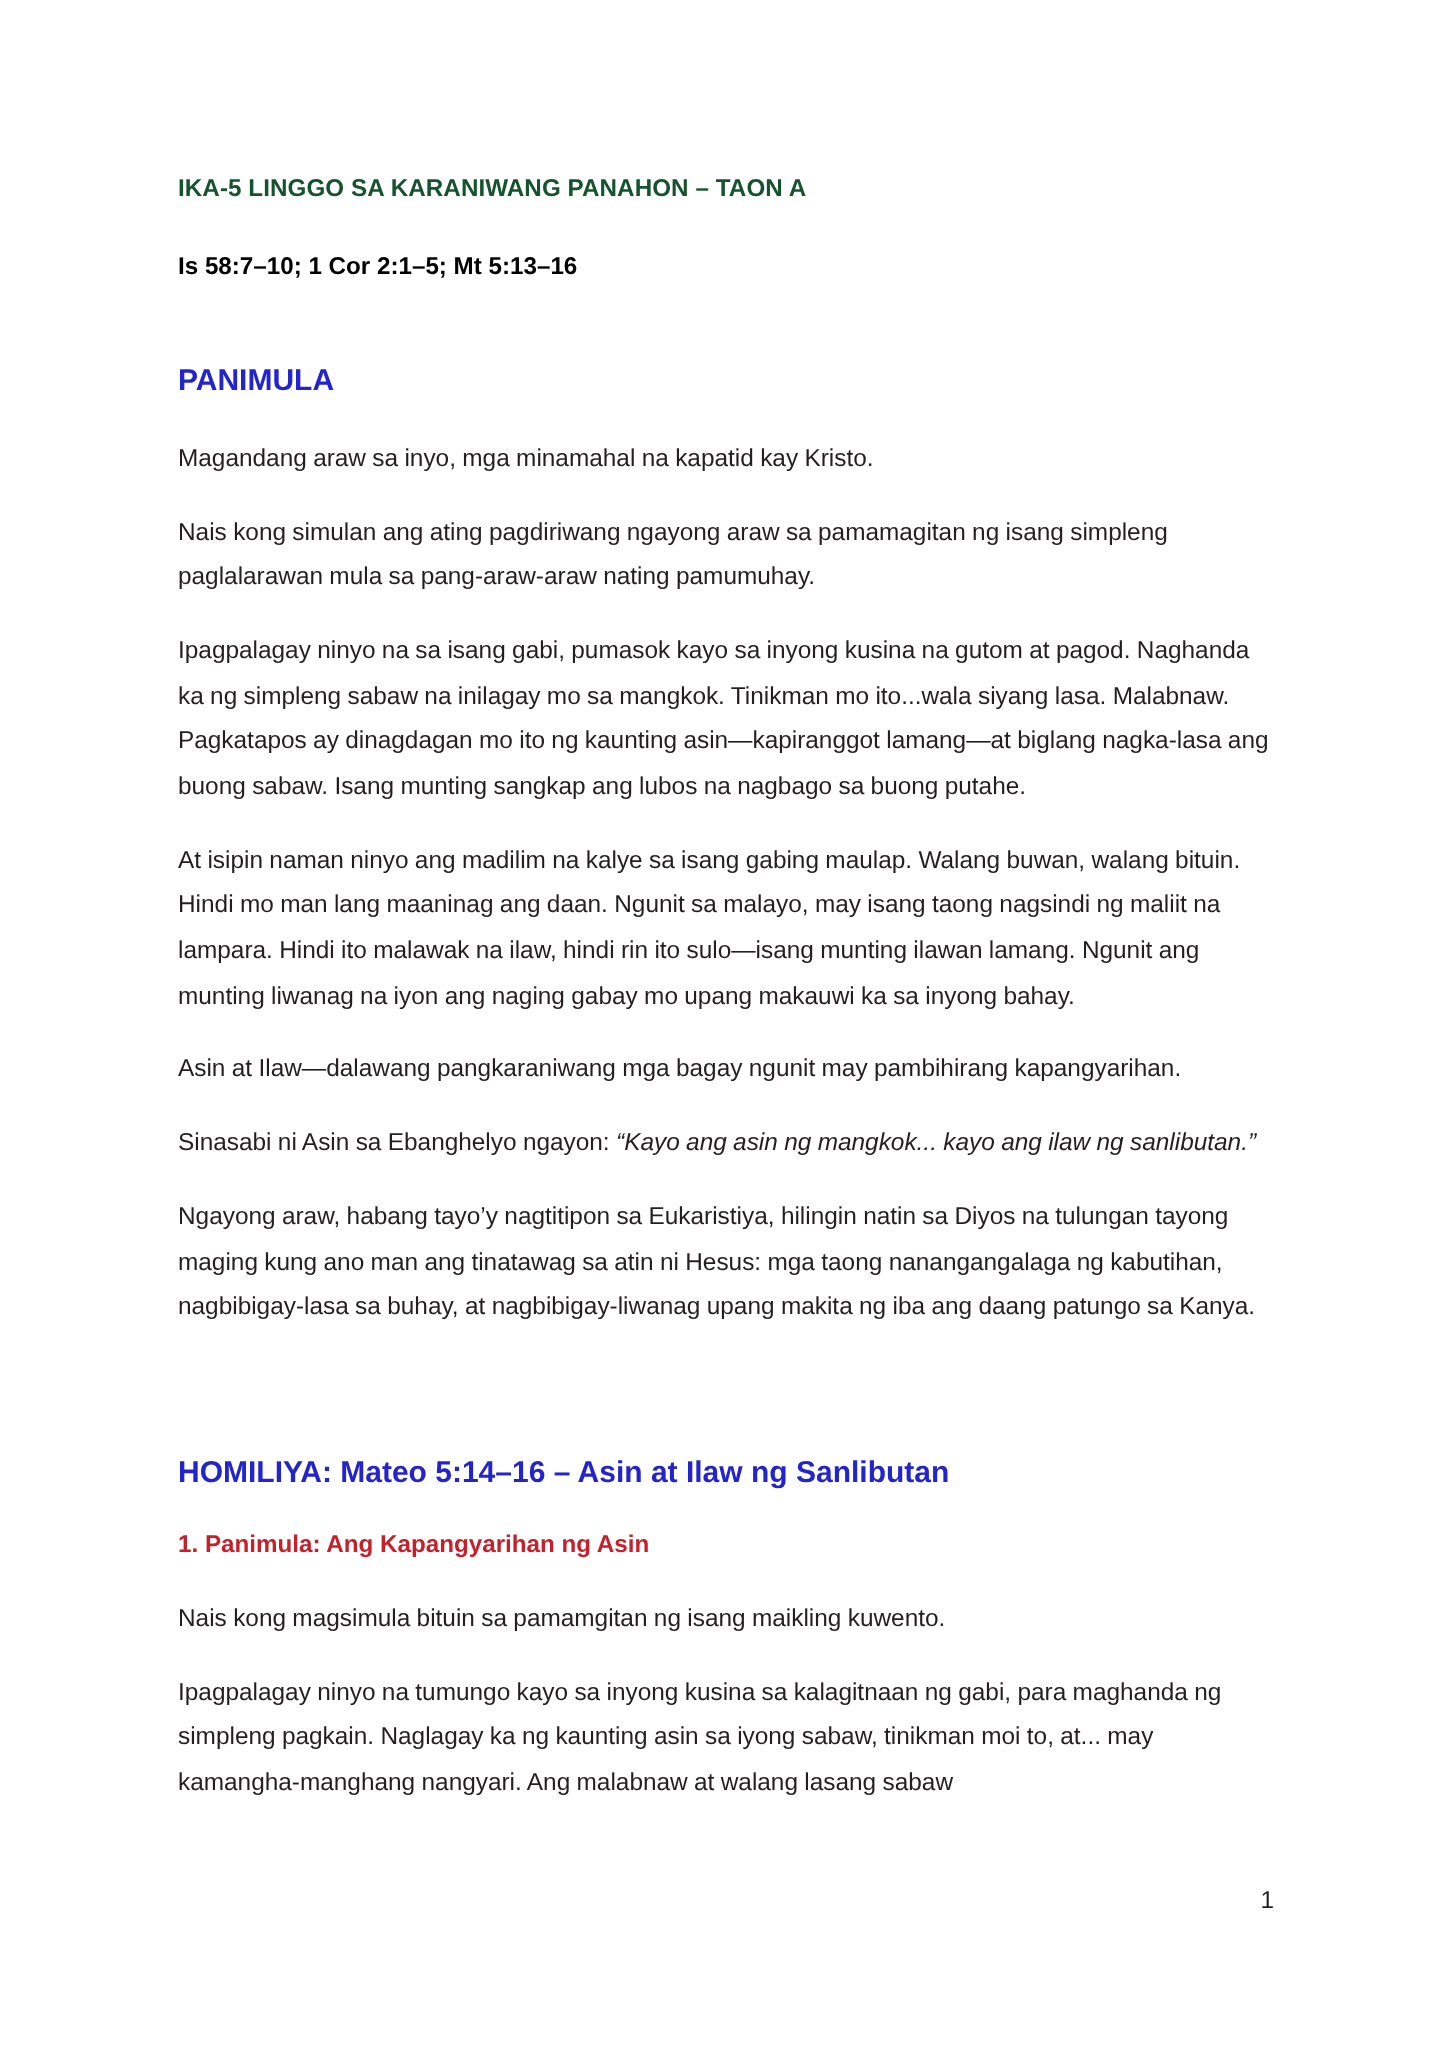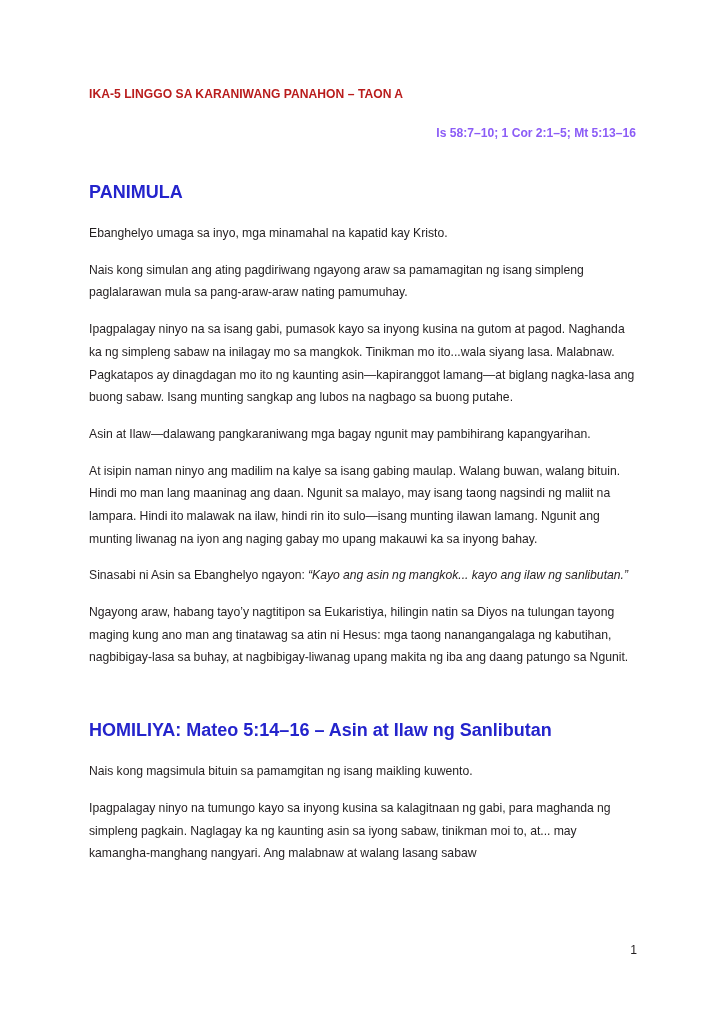--- a/index.html
+++ b/index.html
@@ -19,44 +19,43 @@
     overflow: hidden;
     box-sizing: border-box;
   }
   .content {
     position: absolute;
     left: 89px;
     top: 86px;
     width: 547px;
   }
   .doc-title {
-    color: #b91c1c;
+    color: #14532d;
     font-weight: bold;
     font-size: 12.1px;
     letter-spacing: 0.04px;
     line-height: 1.35;
     margin: 0 0 22px 0;
   }
   .ref-block {
     margin: 0 0 36px 0;
   }
   .ref-line {
-    color: #8b5cf6;
+    color: #000000;
     font-weight: bold;
     font-size: 12.1px;
     line-height: 1.62;
     margin: 0;
-    text-align: right;
   }
   .section-heading-blue {
     color: #2424cc;
     font-weight: bold;
-    font-size: 18px;
+    font-size: 15px;
     line-height: 1.4;
-    margin: 0 0 17px 0;
+    margin: 12px 0 17px 0;
   }
   .section-heading-red {
     color: #c8202a;
     font-weight: bold;
     font-size: 12.1px;
     line-height: 1.4;
     margin: 0 0 17px 0;
   }
   p.body-par {
     color: #231f20;
@@ -92,38 +91,39 @@
   <div class="content">
 
     <h1 class="doc-title">IKA-5 LINGGO SA KARANIWANG PANAHON – TAON A</h1>
 
     <div class="ref-block">
       <p class="ref-line">Is 58:7–10; 1 Cor 2:1–5; Mt 5:13–16</p>
     </div>
 
     <h2 class="section-heading-blue">PANIMULA</h2>
 
-    <p class="body-par">Ebanghelyo umaga sa inyo, mga minamahal na kapatid kay Kristo.</p>
+    <p class="body-par">Magandang araw sa inyo, mga minamahal na kapatid kay Kristo.</p>
 
     <p class="body-par">Nais kong simulan ang ating pagdiriwang ngayong araw sa pamamagitan ng isang simpleng paglalarawan mula sa pang-araw-araw nating pamumuhay.</p>
 
     <p class="body-par">Ipagpalagay ninyo na sa isang gabi, pumasok kayo sa inyong kusina na gutom at pagod. Naghanda ka ng simpleng sabaw na inilagay mo sa mangkok. Tinikman mo ito...wala siyang lasa. Malabnaw.  Pagkatapos ay dinagdagan mo ito ng kaunting asin—kapiranggot lamang—at biglang nagka-lasa ang buong sabaw. Isang munting sangkap ang lubos na nagbago sa buong putahe.</p>
 
+    <p class="body-par">At isipin naman ninyo ang madilim na kalye sa isang gabing maulap.  Walang buwan, walang bituin. Hindi mo man lang maaninag ang daan. Ngunit sa malayo, may isang taong nagsindi ng maliit na lampara. Hindi ito malawak na ilaw, hindi rin ito sulo—isang munting ilawan lamang. Ngunit ang munting liwanag na iyon ang naging gabay mo upang makauwi ka sa inyong bahay.</p>
+
     <p class="body-par">Asin at Ilaw—dalawang pangkaraniwang mga bagay ngunit may pambihirang kapangyarihan.</p>
-
-    <p class="body-par">At isipin naman ninyo ang madilim na kalye sa isang gabing maulap.  Walang buwan, walang bituin. Hindi mo man lang maaninag ang daan. Ngunit sa malayo, may isang taong nagsindi ng maliit na lampara. Hindi ito malawak na ilaw, hindi rin ito sulo—isang munting ilawan lamang. Ngunit ang munting liwanag na iyon ang naging gabay mo upang makauwi ka sa inyong bahay.</p>
 
     <p class="body-par"><span>Sinasabi ni Asin sa Ebanghelyo ngayon: </span><em class="quote-it">“Kayo ang asin ng mangkok... kayo ang ilaw ng sanlibutan.”</em></p>
 
-    <p class="body-par">Ngayong araw, habang tayo’y nagtitipon sa Eukaristiya, hilingin natin sa Diyos na tulungan tayong maging kung ano man ang tinatawag sa atin ni Hesus: mga taong nanangangalaga ng kabutihan, nagbibigay-lasa sa buhay, at nagbibigay-liwanag upang makita ng iba ang daang patungo sa Ngunit.</p>
+    <p class="body-par">Ngayong araw, habang tayo’y nagtitipon sa Eukaristiya, hilingin natin sa Diyos na tulungan tayong maging kung ano man ang tinatawag sa atin ni Hesus: mga taong nanangangalaga ng kabutihan, nagbibigay-lasa sa buhay, at nagbibigay-liwanag upang makita ng iba ang daang patungo sa Kanya.</p>
 
     <div class="spacer-lg"></div>
 
     <h2 class="section-heading-blue">HOMILIYA: Mateo 5:14–16 – Asin at Ilaw ng Sanlibutan</h2>
 
+    <h3 class="section-heading-red">1. Panimula: Ang Kapangyarihan ng Asin</h3>
 
     <p class="body-par">Nais kong magsimula bituin sa pamamgitan ng isang maikling kuwento.</p>
 
     <p class="body-par">Ipagpalagay ninyo na tumungo kayo sa inyong kusina sa kalagitnaan ng gabi, para maghanda ng simpleng pagkain. Naglagay ka ng kaunting asin sa iyong sabaw, tinikman moi to, at... may kamangha-manghang nangyari. Ang malabnaw at walang lasang sabaw</p>
 
   </div>
 
   <div class="page-number">1</div>
 
 </div>

